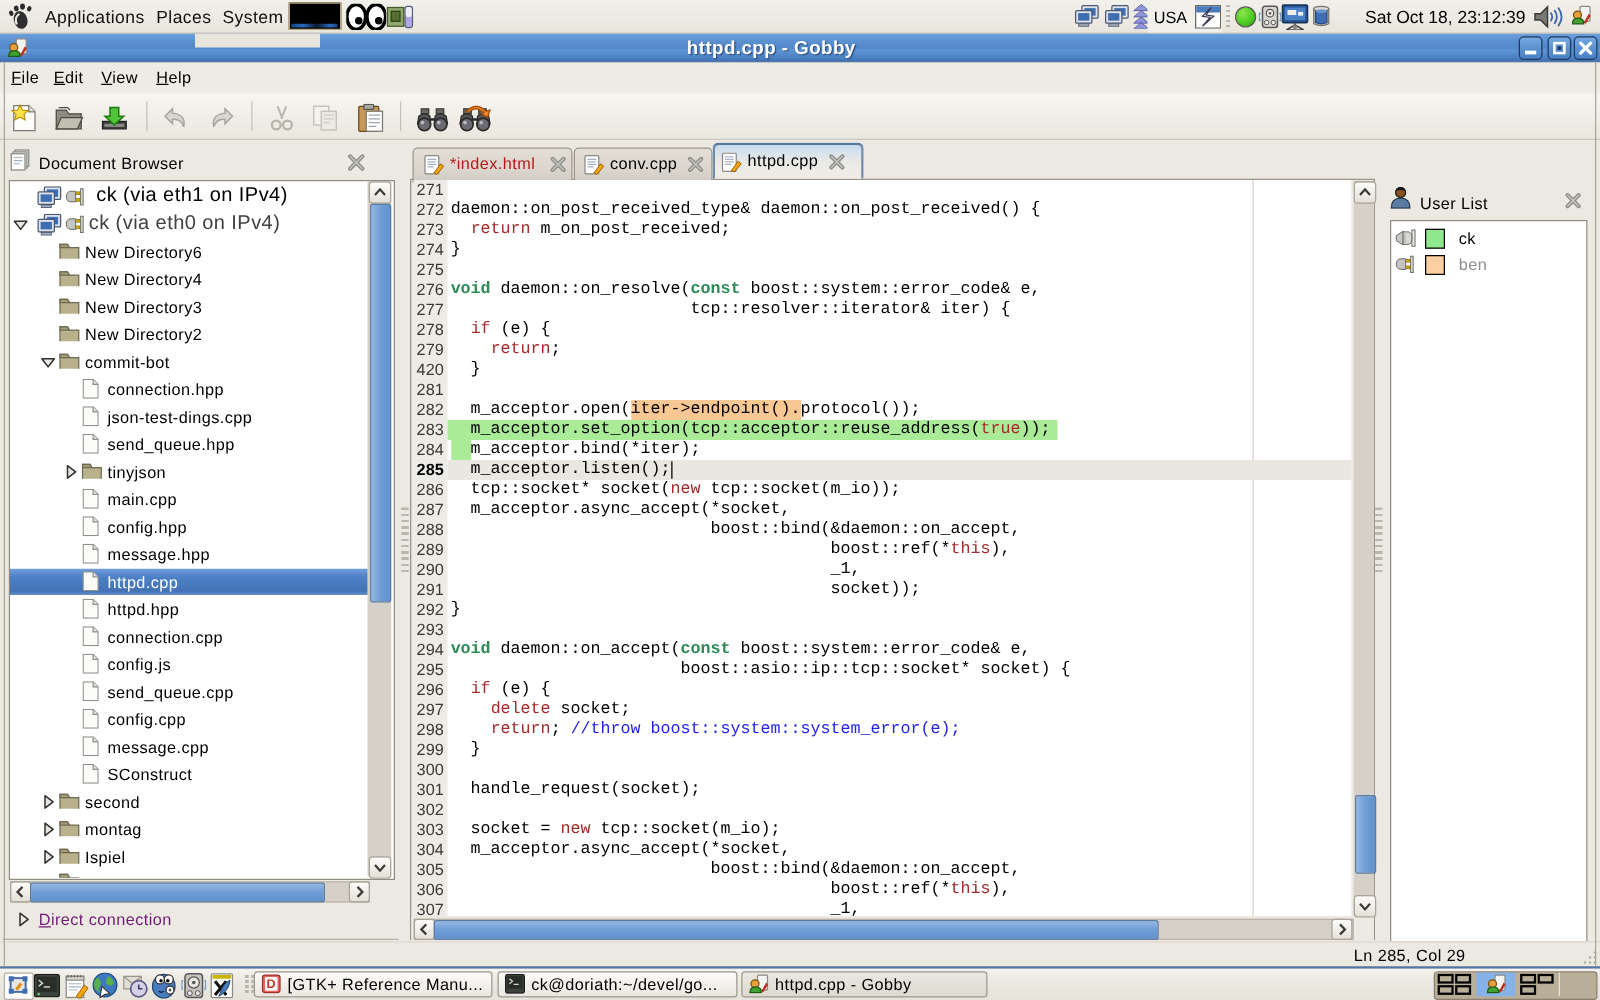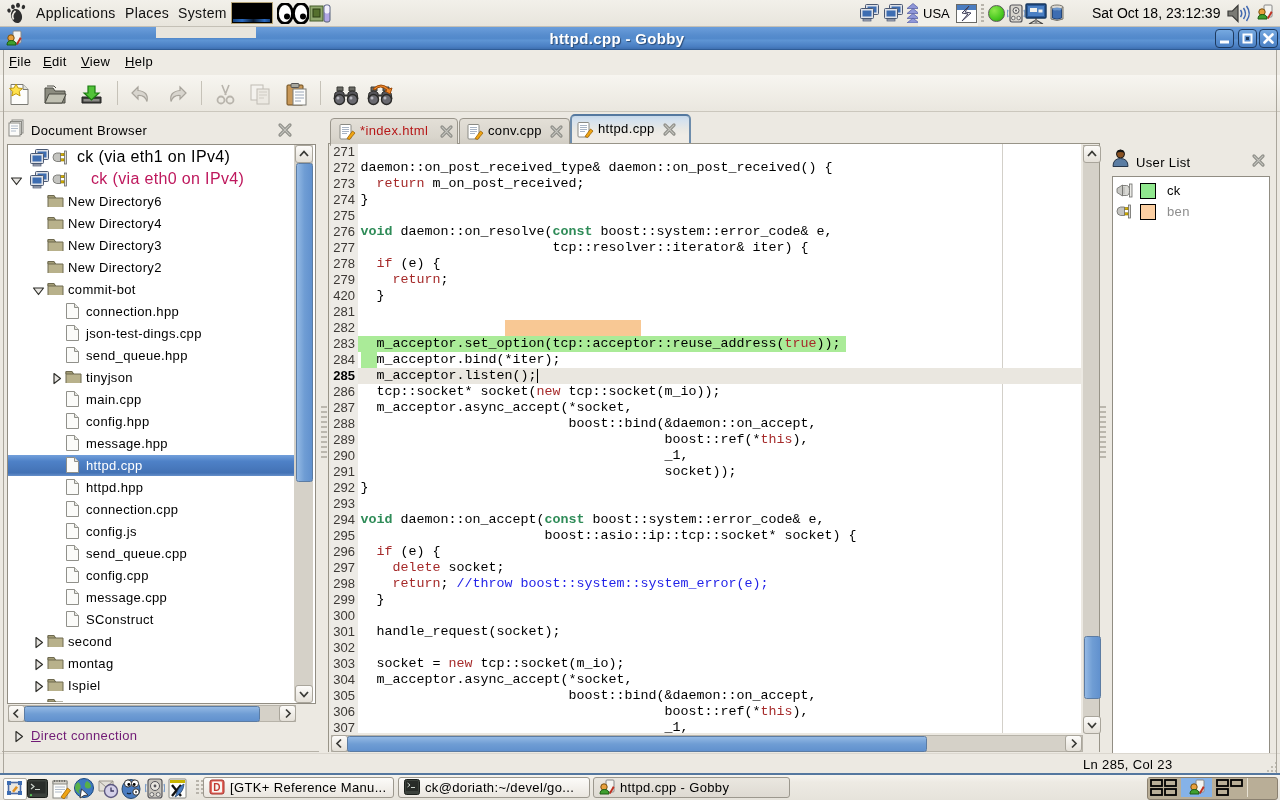--- a/index.html
+++ b/index.html
@@ -227,21 +227,21 @@
         <rect x="1.5" y="4.5" width="13" height="10" rx="1" fill="#dfe2e8" stroke="#4a5872"></rect>
         <rect x="3.5" y="6.5" width="9" height="6" fill="#3d6db2"></rect>
         <rect x="4" y="15" width="8" height="2" fill="#aab0bc" stroke="#4a5872" stroke-width="0.7"></rect>
       </svg></div>
 <div class="abs" style="left:52px;top:171px;"><svg width="17" height="17" viewBox="0 0 17 17">
         <rect x="12.5" y="2" width="2" height="13" fill="#e0e0dc" stroke="#6a6a66" stroke-width="0.8"></rect>
         <rect x="8.5" y="4.5" width="3.5" height="2.2" fill="#d8b200" stroke="#8a7200" stroke-width="0.6"></rect>
         <rect x="8.5" y="9.8" width="3.5" height="2.2" fill="#d8b200" stroke="#8a7200" stroke-width="0.6"></rect>
         <path d="M4.5 4 h4 v8.5 h-4 q-3.5 -0.5 -3.5 -4.25 t3.5 -4.25z" fill="#c4c4c0" stroke="#6a6a66" stroke-width="0.8"></path>
       </svg></div>
-<div class="abs" style="left:91px;top:170px;font-size:16px;color:#be185d;white-space:nowrap;">ck (via eth0 on IPv4)</div>
+<div class="abs" style="left:71px;top:170px;font-size:16px;color:#404040;white-space:nowrap;">ck (via eth0 on IPv4)</div>
 <div class="abs" style="left:47px;top:193px;"><svg width="17" height="14" viewBox="0 0 17 14">
         <path d="M1 2.5 h6 l1.5 2.5 H16 v10.5 H1 z" fill="#b8b18b" stroke="#6e6a50"></path>
         <path d="M1 2.5 h6 l1.5 2.5 H1 z" fill="#a49d77" stroke="#6e6a50"></path>
       </svg></div>
 <div class="abs" style="left:68px;top:194px;font-size:13px;color:#000;white-space:nowrap;">New Directory6</div>
 <div class="abs" style="left:47px;top:215px;"><svg width="17" height="14" viewBox="0 0 17 14">
         <path d="M1 2.5 h6 l1.5 2.5 H16 v10.5 H1 z" fill="#b8b18b" stroke="#6e6a50"></path>
         <path d="M1 2.5 h6 l1.5 2.5 H1 z" fill="#a49d77" stroke="#6e6a50"></path>
       </svg></div>
 <div class="abs" style="left:68px;top:216px;font-size:13px;color:#000;white-space:nowrap;">New Directory4</div>
@@ -460,20 +460,21 @@
 <div class="ln" style="left:331px;top:704px;">306</div>
 <div class="ln" style="left:331px;top:720px;">307</div>
 <div class="code" style="left:360.5px;top:160px;">daemon::on_post_received_type&amp; daemon::on_post_received() {</div>
 <div class="code" style="left:360.5px;top:176px;">  <span class="kr">return</span> m_on_post_received;</div>
 <div class="code" style="left:360.5px;top:192px;">}</div>
 <div class="code" style="left:360.5px;top:240px;">                        tcp::resolver::iterator&amp; iter) {</div>
 <div class="code" style="left:360.5px;top:224px;"><span class="kg">void</span> daemon::on_resolve(<span class="kg">const</span> boost::system::error_code&amp; e,</div>
 <div class="code" style="left:360.5px;top:256px;">  <span class="kr">if</span> (e) {</div>
 <div class="code" style="left:360.5px;top:272px;">    <span class="kr">return</span>;</div>
 <div class="code" style="left:360.5px;top:288px;">  }</div>
+<div class="code" style="left:360.5px;top:320px;">  m_acceptor.open(iter-&gt;endpoint().protocol());</div>
 <div class="code" style="left:360.5px;top:336px;">  m_acceptor.set_option(tcp::acceptor::reuse_address(<span class="kr">true</span>));</div>
 <div class="code" style="left:360.5px;top:352px;">  m_acceptor.bind(*iter);</div>
 <div class="code" style="left:360.5px;top:368px;">  m_acceptor.listen();</div>
 <div class="code" style="left:360.5px;top:384px;">  tcp::socket* socket(<span class="kr">new</span> tcp::socket(m_io));</div>
 <div class="code" style="left:360.5px;top:400px;">  m_acceptor.async_accept(*socket,</div>
 <div class="code" style="left:360.5px;top:416px;">                          boost::bind(&amp;daemon::on_accept,</div>
 <div class="code" style="left:360.5px;top:432px;">                                      boost::ref(*<span class="kr">this</span>),</div>
 <div class="code" style="left:360.5px;top:448px;">                                      _1,</div>
 <div class="code" style="left:360.5px;top:464px;text-align:center;">                                      socket));</div>
 <div class="code" style="left:360.5px;top:480px;">}</div>
@@ -527,21 +528,21 @@
 <div class="abs" style="left:1167px;top:183px;font-size:13px;color:#000;">ck</div>
 <div class="abs" style="left:1116px;top:203px;"><svg width="17" height="17" viewBox="0 0 17 17">
         <rect x="12.5" y="2" width="2" height="13" fill="#e0e0dc" stroke="#6a6a66" stroke-width="0.8"></rect>
         <rect x="8.5" y="4.5" width="3.5" height="2.2" fill="#d8b200" stroke="#8a7200" stroke-width="0.6"></rect>
         <rect x="8.5" y="9.8" width="3.5" height="2.2" fill="#d8b200" stroke="#8a7200" stroke-width="0.6"></rect>
         <path d="M4.5 4 h4 v8.5 h-4 q-3.5 -0.5 -3.5 -4.25 t3.5 -4.25z" fill="#c4c4c0" stroke="#6a6a66" stroke-width="0.8"></path>
       </svg></div>
 <div class="abs" style="left:1140px;top:204px;width:14px;height:14px;background:#fccfa2;border:1.5px solid #000;"></div>
 <div class="abs" style="left:1167px;top:204px;font-size:13px;color:#8d8d8d;">ben</div>
 <div class="abs" style="left:0;top:753px;width:1280px;height:20px;background:#ece9e2;border-top:1px solid #dbd7cf;"></div>
-<div class="abs" style="left:1083px;top:757px;font-size:13px;color:#000;">Ln 285, Col 23</div>
+<div class="abs" style="left:1083px;top:757px;font-size:13px;color:#000;">Ln 285, Col 29</div>
 <div class="abs" style="left:1266px;top:759px;"><svg width="12" height="12" viewBox="0 0 12 12">
         <circle cx="10" cy="2" r="1" fill="#b0aca2"></circle>
         <circle cx="6" cy="6" r="1" fill="#b0aca2"></circle>
         <circle cx="10" cy="6" r="1" fill="#b0aca2"></circle>
         <circle cx="2" cy="10" r="1" fill="#b0aca2"></circle>
         <circle cx="6" cy="10" r="1" fill="#b0aca2"></circle>
         <circle cx="10" cy="10" r="1" fill="#b0aca2"></circle>
       </svg></div>
 <div class="abs" style="left:0;top:773px;width:1280px;height:2px;background:#54779f;"></div>
 <div class="abs" style="left:3px;top:50px;width:1px;height:723px;background:#aaa69c;"></div>

